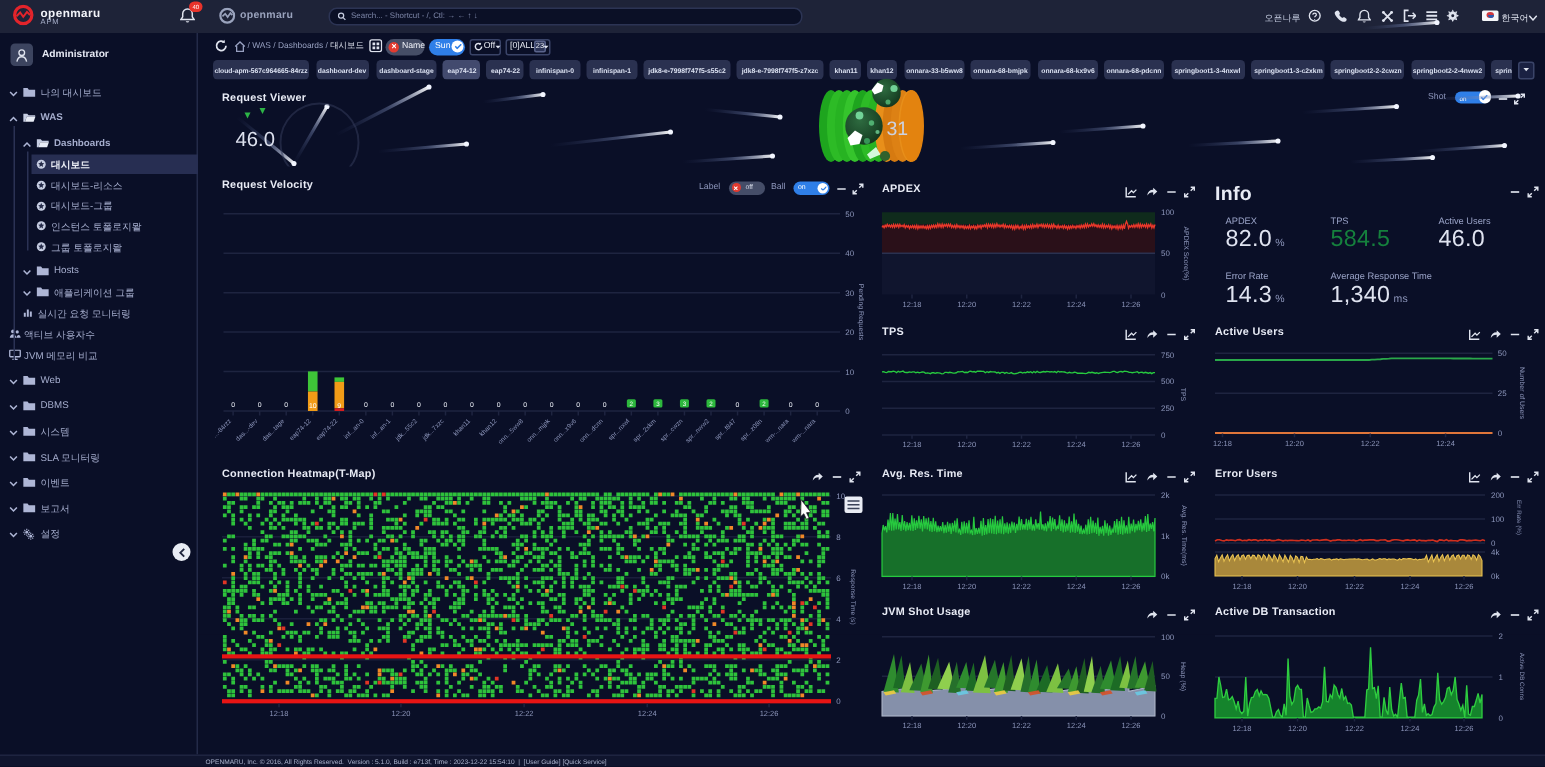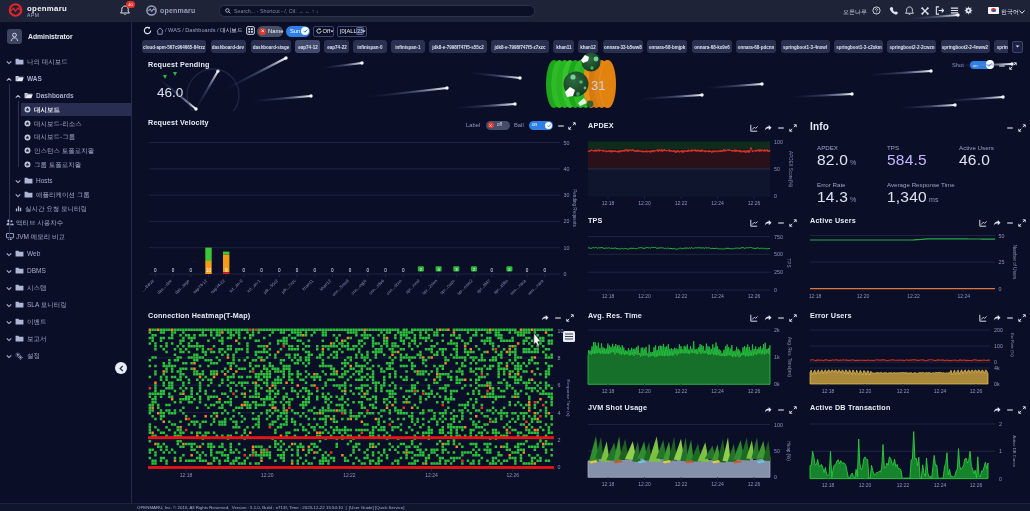--- a/index.html
+++ b/index.html
@@ -307,21 +307,21 @@
         <span style="position:absolute;left:50%;top:50%;transform:translate(-50%,-50%) scale(0.5);white-space:nowrap;color:#dce2f2;font-size:9px;font-weight:bold">springboot2-2-4nww2</span>
       </div>
       <div style="flex:0 0 auto;width:42.2px;background:#2a3150;border-radius:3px;height:13px;position:relative;overflow:hidden">
         <span style="position:absolute;left:50%;top:50%;transform:translate(-50%,-50%) scale(0.5);white-space:nowrap;color:#dce2f2;font-size:9px;font-weight:bold">springboot2-2-7z</span>
       </div>
     </div>
     <div class="abs" style="left:1012px;top:40.5px;width:11px;height:12px;border:1px solid #3a4468;border-radius:2px;background:#1a2142"></div>
     <svg class="abs" style="left:1015px;top:45px" width="5" height="3" viewBox="0 0 6 4">
       <path d="M0.5 0.5l2.5 2.8L5.5 0.5" fill="#dfe3ee"></path>
     </svg>
-    <div style="position:absolute;left:148px;top:60px;font-size:7.2px;font-weight:bold;color:#e8ebf5;letter-spacing:0.2px">Request Pending</div>
+    <div style="position:absolute;left:148px;top:60px;font-size:7.2px;font-weight:bold;color:#e8ebf5;letter-spacing:0.2px">Request Viewer</div>
     <div class="abs" style="left:952px;top:62px;font-size:5.8px;color:#8d96bb">Shot</div>
     <div class="abs" style="left:970px;top:60.5px;width:23px;height:8px;border-radius:4px;background:#2f7fe8"></div>
     <div class="abs" style="left:973px;top:62.5px;font-size:4.2px;color:#fff">on</div>
     <div class="abs" style="left:985.5px;top:60.2px;width:8.5px;height:8.5px;border-radius:50%;background:#fff"></div>
     <svg class="abs" style="left:987.3px;top:62.7px" width="5" height="4" viewBox="0 0 5 4">
       <path d="M0.5 1.8l1.3 1.4L4.5 0.5" stroke="#2f7fe8" stroke-width="1" fill="none"></path>
     </svg>
     <svg style="position:absolute;left:998px;top:61.5px" width="8" height="8" viewBox="0 0 10 10">
       <path d="M1.5 5h7" stroke="#dfe3ee" stroke-width="1.4"></path>
     </svg>
@@ -394,21 +394,21 @@
     <div style="position:absolute;left:588px;top:403px;font-size:7.2px;font-weight:bold;color:#e8ebf5;letter-spacing:0.2px">JVM Shot Usage</div>
     <svg style="position:absolute;left:789px;top:406px" width="8" height="8" viewBox="0 0 10 10">
       <path d="M6 1h3v3M9 1L6 4M4 9H1V6M1 9l3-3" stroke="#dfe3ee" stroke-width="1.2" fill="none"></path>
     </svg>
     <svg style="position:absolute;left:777px;top:406px" width="8" height="8" viewBox="0 0 10 10">
       <path d="M1.5 5h7" stroke="#dfe3ee" stroke-width="1.4"></path>
     </svg>
     <svg style="position:absolute;left:764px;top:406px" width="8" height="8" viewBox="0 0 10 10">
       <path d="M1 8c0.4-3.2 2.2-4.8 5-4.8V1.4L9.4 4.6 6 7.8V5.2C3.6 5.2 2.2 6.2 1 8z" fill="#dfe3ee"></path>
     </svg>
-    <div style="position:absolute;left:810px;top:121px;font-size:10px;font-weight:bold;color:#e8ebf5;letter-spacing:0.2px">Info</div>
+    <div style="position:absolute;left:810px;top:121px;font-size:13px;font-weight:bold;color:#e8ebf5;letter-spacing:0.2px">Info</div>
     <svg style="position:absolute;left:1018px;top:124px" width="8" height="8" viewBox="0 0 10 10">
       <path d="M6 1h3v3M9 1L6 4M4 9H1V6M1 9l3-3" stroke="#dfe3ee" stroke-width="1.2" fill="none"></path>
     </svg>
     <svg style="position:absolute;left:1006px;top:124px" width="8" height="8" viewBox="0 0 10 10">
       <path d="M1.5 5h7" stroke="#dfe3ee" stroke-width="1.4"></path>
     </svg>
     <div style="position:absolute;left:810px;top:216px;font-size:7.2px;font-weight:bold;color:#e8ebf5;letter-spacing:0.2px">Active Users</div>
     <svg style="position:absolute;left:1018px;top:219px" width="8" height="8" viewBox="0 0 10 10">
       <path d="M6 1h3v3M9 1L6 4M4 9H1V6M1 9l3-3" stroke="#dfe3ee" stroke-width="1.2" fill="none"></path>
     </svg>
@@ -452,21 +452,21 @@
     </svg>
     <svg style="position:absolute;left:554px;top:314px" width="8" height="8" viewBox="0 0 10 10">
       <path d="M1.5 5h7" stroke="#dfe3ee" stroke-width="1.4"></path>
     </svg>
     <svg style="position:absolute;left:541px;top:314px" width="8" height="8" viewBox="0 0 10 10">
       <path d="M1 8c0.4-3.2 2.2-4.8 5-4.8V1.4L9.4 4.6 6 7.8V5.2C3.6 5.2 2.2 6.2 1 8z" fill="#dfe3ee"></path>
     </svg>
     <div class="abs" style="left:817px;top:144px;font-size:6.2px;color:#9aa3c7">APDEX</div>
     <div class="abs" style="left:817px;top:151px;font-size:15.5px;color:#dfe3f0;letter-spacing:0.2px">82.0<span style="font-size:7px;color:#8d96bb"> %</span></div>
     <div class="abs" style="left:887px;top:144px;font-size:6.2px;color:#9aa3c7">TPS</div>
-    <div class="abs" style="left:887px;top:151px;font-size:15.5px;color:#c4b5fd;letter-spacing:0.2px">584.5<span style="font-size:7px;color:#8d96bb"> </span></div>
+    <div class="abs" style="left:887px;top:151px;font-size:15.5px;color:#15803d;letter-spacing:0.2px">584.5<span style="font-size:7px;color:#8d96bb"> </span></div>
     <div class="abs" style="left:959px;top:144px;font-size:6.2px;color:#9aa3c7">Active Users</div>
     <div class="abs" style="left:959px;top:151px;font-size:15.5px;color:#dfe3f0;letter-spacing:0.2px">46.0<span style="font-size:7px;color:#8d96bb"> </span></div>
     <div class="abs" style="left:817px;top:181px;font-size:6.2px;color:#9aa3c7">Error Rate</div>
     <div class="abs" style="left:817px;top:188px;font-size:15.5px;color:#dfe3f0;letter-spacing:0.2px">14.3<span style="font-size:7px;color:#8d96bb"> %</span></div>
     <div class="abs" style="left:887px;top:181px;font-size:6.2px;color:#9aa3c7">Average Response Time</div>
     <div class="abs" style="left:887px;top:188px;font-size:15.5px;color:#dfe3f0;letter-spacing:0.2px">1,340<span style="font-size:7px;color:#8d96bb"> ms</span></div>
     <div class="abs" style="left:0;top:503px;width:1030px;height:8px;background:#10152e;border-top:1px solid #1e2440"></div>
     <div class="abs" style="left:137px;top:504.6px;font-size:4.4px;color:#aab2cc">OPENMARU, Inc. © 2016, All Rights Reserved.&nbsp; Version : 5.1.0, Build : e713f, Time : 2023-12-22 15:54:10&nbsp; | &nbsp;[User Guide] [Quick Service]</div>
     <svg class="abs" style="left:0;top:0;pointer-events:none" width="1030" height="511" viewBox="0 0 1030 511">
       <defs>

